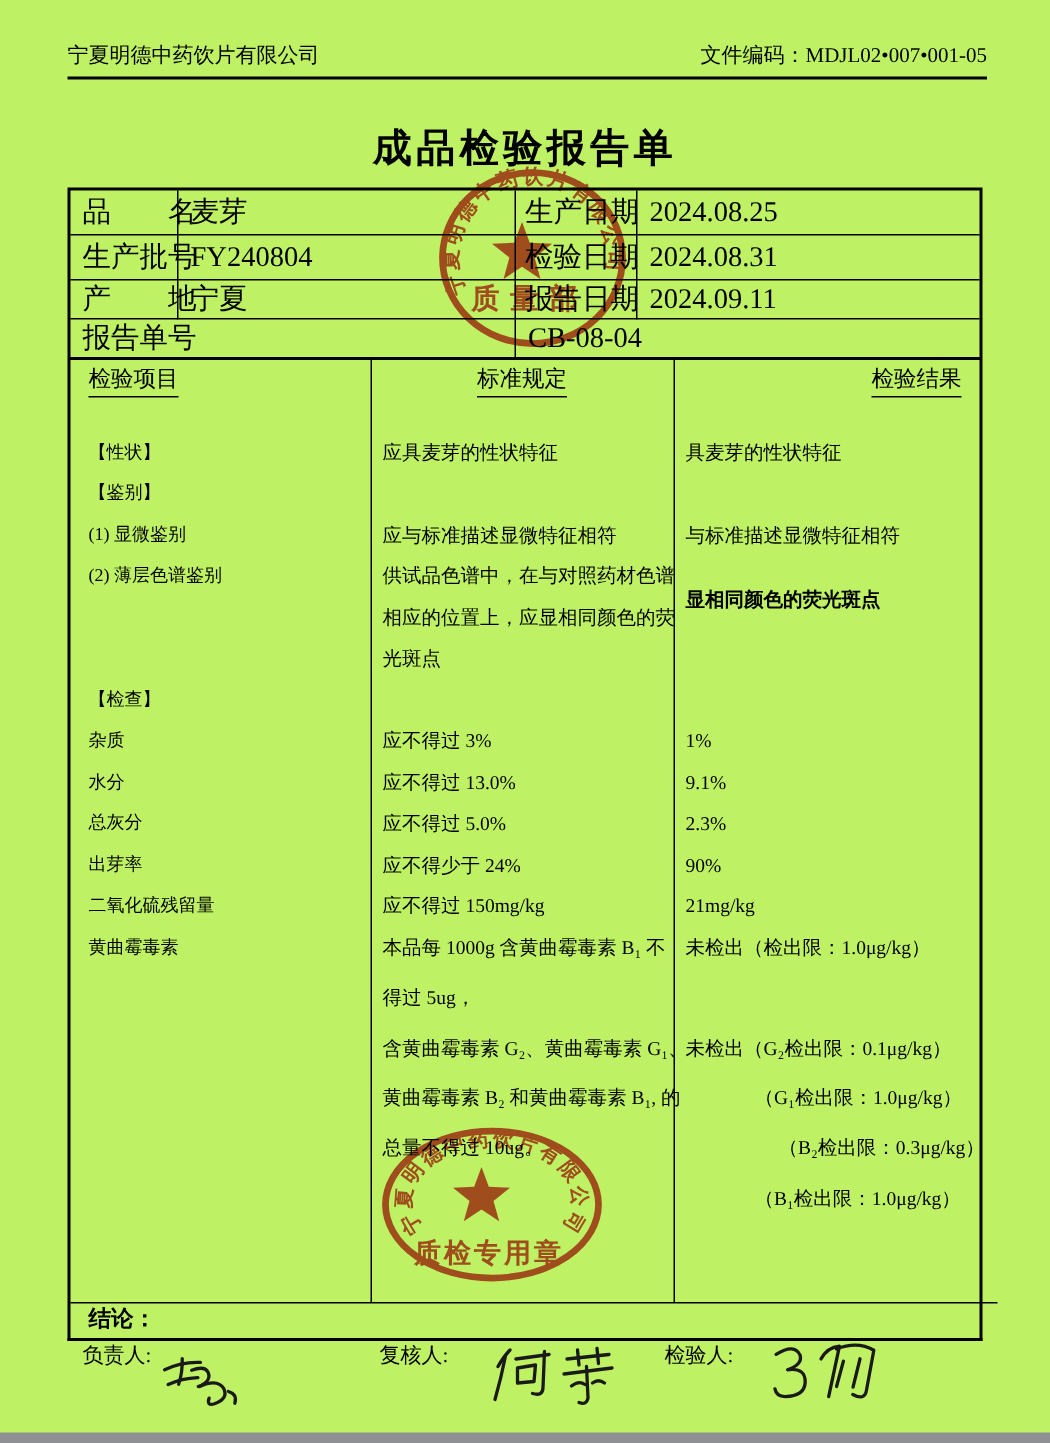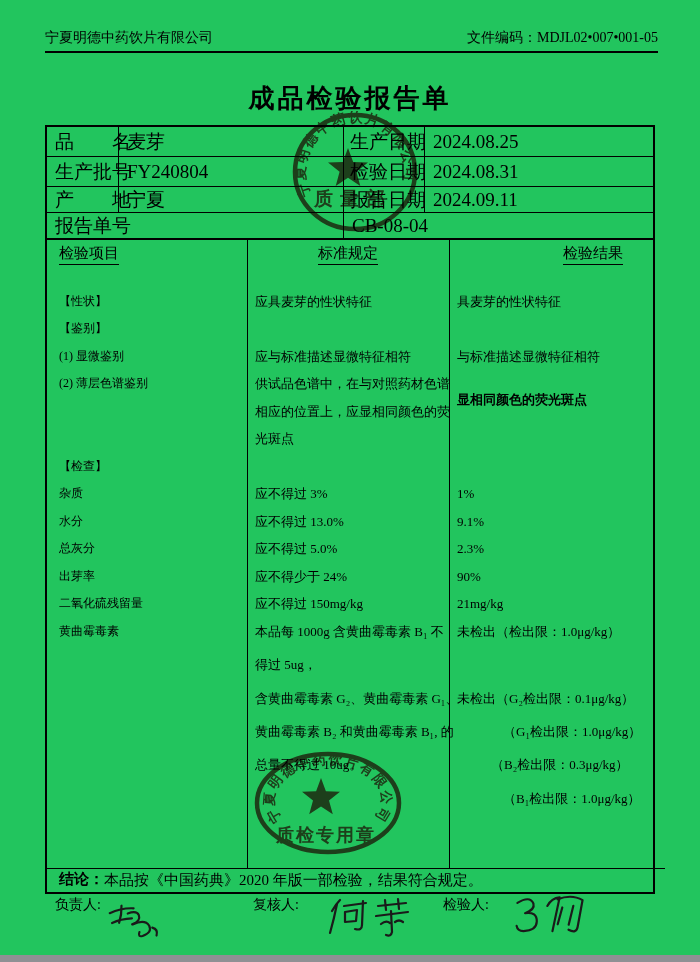--- a/index.html
+++ b/index.html
@@ -1,16 +1,16 @@
 <!DOCTYPE html>
 <html><head>
 <meta charset="utf-8">
 <style>
   html,body{margin:0;padding:0;background:#e8e8e8;}
-  .page{position:relative;width:700px;height:962px;background:#22c55e;overflow:hidden;
+  .page{position:relative;width:700px;height:962px;background:#bef264;overflow:hidden;
         font-family:"Liberation Serif","DejaVu Serif",serif;color:#000;}
   .abs{position:absolute;white-space:nowrap;line-height:1;}
   
   .company{left:45px;top:31px;font-size:14px;}
   .doccode{right:42px;top:31px;font-size:14px;}
   .header-rule{left:45px;top:51px;width:613px;height:2px;background:#000;}
   .title{left:0;top:86px;width:700px;text-align:center;font-size:26px;font-weight:bold;letter-spacing:3px;white-space:nowrap;}
   
   .info-table{left:45px;top:125px;width:610px;height:115px;border:2px solid #000;box-sizing:border-box;
       display:grid;grid-template-columns:72px 225px 81px 1fr;grid-template-rows:30px 30px 26px 1fr;}
@@ -23,21 +23,21 @@
   .span2b{grid-column:3/5;border-right:none;}
   
   .main-table{left:45px;top:240px;width:610px;height:654px;border:2px solid #000;border-top:none;
       box-sizing:border-box;}
   .mt-content{position:absolute;left:0;top:0;width:606px;height:628px;}
   .vline{position:absolute;top:0;width:1px;height:628px;background:#000;}
   .v1{left:200px;} .v2{left:402px;}
   .colhead{font-size:15px;}
   .colhead span{border-bottom:1px solid #000;padding-bottom:3px;}
   .h2c{left:200px;width:202px;text-align:center;}
-  .h3c{left:402px;width:192px;text-align:center;padding-left:48px;}
+  .h3c{left:402px;width:192px;text-align:right;}
   .line{font-size:12px;}
   .c2line,.c3line{font-size:13px;}
   .conclusion{position:absolute;left:0;top:628px;width:606px;height:22px;border-top:1px solid #000;
       display:flex;align-items:center;padding-left:12px;font-size:15px;white-space:nowrap;}
   .conclusion .clabel{font-weight:bold;font-family:Liberation Mono, monospace;}
   
   .stamp{position:absolute;mix-blend-mode:multiply;opacity:0.88;}
   
   .sig-label{font-size:14px;top:898px;}
   .signature{position:absolute;}
@@ -114,27 +114,26 @@
       <div class="abs c3line" style="left:410px;top:110px;">与标准描述显微特征相符</div>
       <div class="abs c3line" style="left:410px;top:153px;font-weight:bold;">显相同颜色的荧光斑点</div>
       <div class="abs c3line" style="left:410px;top:247px;">1%</div>
       <div class="abs c3line" style="left:410px;top:275px;">9.1%</div>
       <div class="abs c3line" style="left:410px;top:302px;">2.3%</div>
       <div class="abs c3line" style="left:410px;top:330px;">90%</div>
       <div class="abs c3line" style="left:410px;top:357px;">21mg/kg</div>
       <div class="abs c3line" style="left:410px;top:385px;">未检出（检出限：1.0μg/kg）</div>
       <div class="abs c3line" style="left:410px;top:452px;">未检出（G₂检出限：0.1μg/kg）</div>
       <div class="abs c3line" style="left:456px;top:485px;">（G₁检出限：1.0μg/kg）</div>
-      <div class="abs c3line" style="left:444px;top:518px;">（B₂检出限：0.3μg/kg）</div>
+      <div class="abs c3line" style="left:472px;top:518px;">（B₂检出限：0.3μg/kg）</div>
       <div class="abs c3line" style="left:456px;top:552px;">（B₁检出限：1.0μg/kg）</div>
     </div>
 
     <div class="conclusion">
       <span class="clabel">结论：</span>
-      <span>本品按《中国药典》2020 年版一部检验，结果符合规定。</span>
     </div>
   </div>
 
   <svg class="stamp" style="left:291px;top:111px;" width="128" height="122" viewBox="0 0 128 122">
     <ellipse cx="64" cy="61" rx="60" ry="57" fill="none" stroke="#cf392d" stroke-width="4.5"></ellipse>
     <path id="ring1" d="M 20.7 86 A 50 50 0 1 1 107.3 86" fill="none"></path>
     <text font-size="14" font-weight="bold" fill="#cf392d" letter-spacing="2">
       <textPath href="#ring1" startOffset="2">宁夏明德中药饮片有限公司</textPath>
     </text>
     <polygon points="57,37 62.2,50.9 77,51.5 65.4,60.7 69.3,75 57,66.8 44.7,75 48.6,60.7 37,51.5 51.8,50.9" fill="#cf392d"></polygon>

